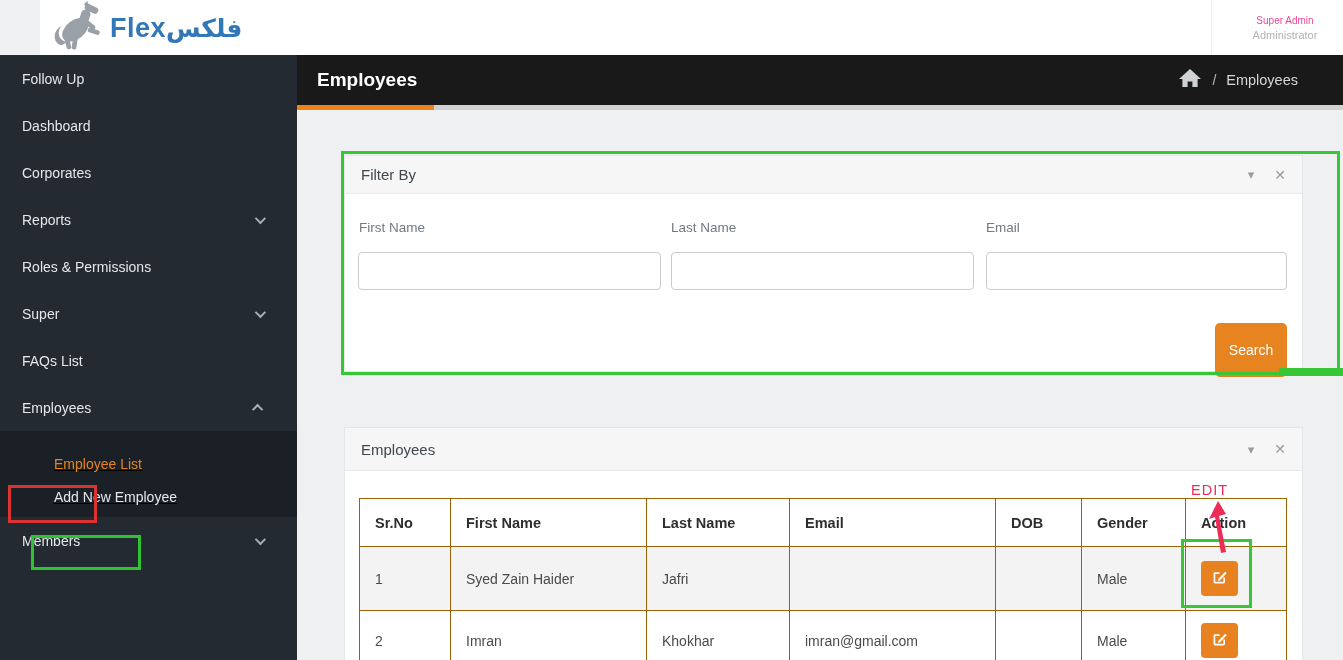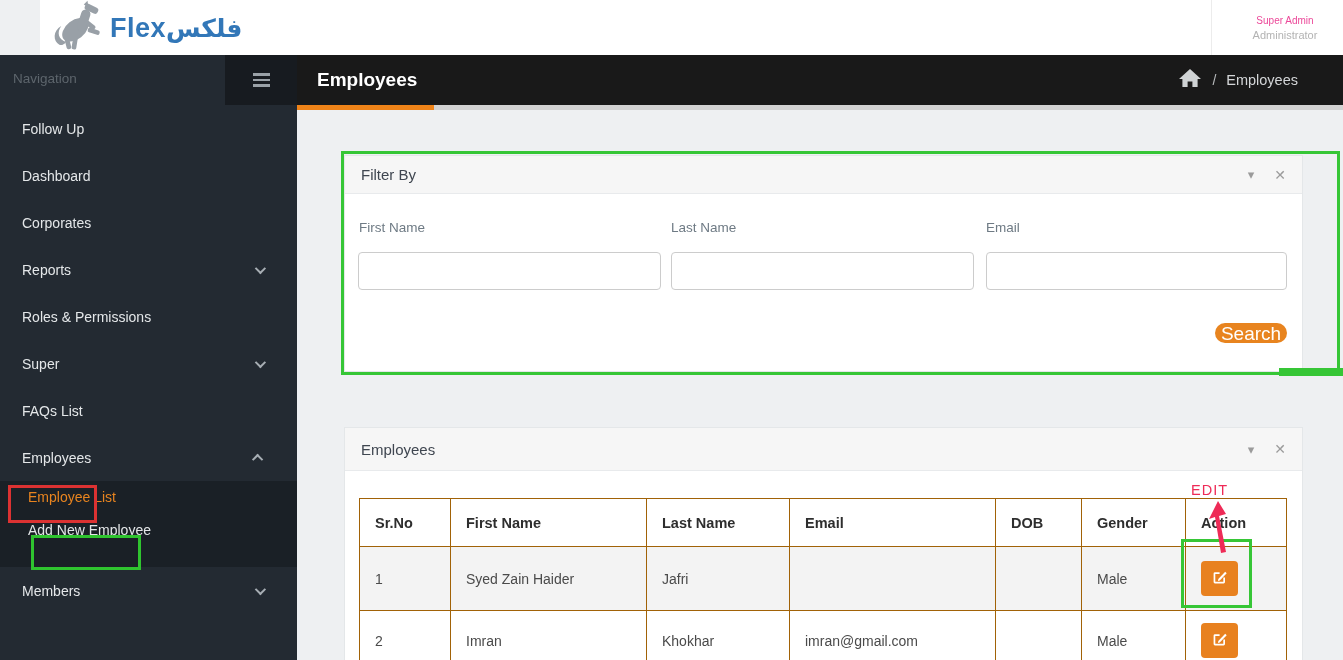--- a/index.html
+++ b/index.html
@@ -24,21 +24,21 @@
   .side-label { position:absolute; left:13px; top:16px; font-size:13.5px; color:#5d656c; }
   .burger-block { position:absolute; right:0; top:0; width:72px; height:50px; background:#171b20;
                   display:flex; flex-direction:column; align-items:center; justify-content:center; gap:3px; cursor:pointer; }
   .burger-block span { display:block; width:17px; height:2.5px; background:#9aa1a7; }
   .nav-item { height:47px; display:flex; align-items:center; padding:0 22px; cursor:pointer; }
   .nav-item .lbl { font-size:14px; color:#e4e7e9; }
   .chev { width:8px; height:8px; border-right:2px solid #a7aeb4; border-bottom:2px solid #a7aeb4; margin-left:auto; margin-right:12px; }
   .chev.down { transform:rotate(45deg) translateY(-2px); }
   .chev.up   { transform:rotate(-135deg) translateY(-2px); }
   .submenu { background:#1a2026; padding:8px 0 12px 0; }
-  .sub-item { height:33px; display:flex; align-items:flex-start; padding-left:28px; cursor:pointer; }
+  .sub-item { height:33px; display:flex; align-items:flex-end; padding-left:54px; cursor:pointer;text-decoration:underline; }
   .sub-item .lbl { font-size:14px; color:#e4e7e9; }
   .sub-item.active .lbl { color:#e8841f; }
 
   
   .titlebar { position:absolute; left:297px; top:55px; width:1046px; height:50px; background:#191919;
               display:flex; align-items:center; }
   .page-title { font-size:19px; font-weight:bold; color:#ffffff; margin-left:20px; }
   .breadcrumb { margin-left:auto; margin-right:45px; display:flex; align-items:center; gap:10px; }
   .crumb-sep { color:#b9bcbe; font-size:14px; }
   .crumb-cur { color:#d4d6d8; font-size:14.5px; }
@@ -52,22 +52,22 @@
   .panel-title { font-size:15px; color:#3f4650; }
   .panel-icons { margin-left:auto; display:flex; align-items:center; gap:20px; }
   .pi { color:#9b9b9b; font-family:"DejaVu Sans",sans-serif; cursor:pointer; }
   .pi.collapse { font-size:13px; }
   .pi.close { font-size:14px; font-weight:bold; }
 
   .filter-panel { left:344px; top:155px; width:959px; height:217px; }
   .fp-label { position:absolute; font-size:13.5px; color:#6e7a84; }
   .fp-input { position:absolute; height:38px; border:1px solid #cccccc; border-radius:4px;
               font-size:14px; color:#333; padding:0 10px; outline:none; background:#fff; }
-  .search-btn { position:absolute; left:870px; top:167px; width:72px; height:20px; background:#e8841f;
-                border:none; border-radius:12px; color:#ffffff; font-size:19px; cursor:pointer;
+  .search-btn { position:absolute; left:870px; top:167px; width:72px; height:54px; background:#e8841f;
+                border:none; border-radius:5px; color:#ffffff; font-size:14px; cursor:pointer;
                 font-family:"Liberation Sans",sans-serif; }
 
   .table-panel { left:344px; top:427px; width:959px; height:240px; }
   .table-panel .panel-head { height:43px; }
   .emp-table { position:absolute; left:14px; top:70px; border-collapse:collapse; table-layout:fixed;
                width:927px; font-size:14px; }
   .emp-table th, .emp-table td { border:1px solid #a16207; padding:0 15px; text-align:left; vertical-align:middle; }
   .emp-table th { height:48px; font-weight:bold; color:#2e2e2e; font-size:14.5px; background:#fff; }
   .emp-table tr.r1 td { height:64px; background:#f3f3f3; color:#4a4a4a; }
   .emp-table tr.r2 td { height:60px; background:#ffffff; color:#4a4a4a; }
@@ -116,28 +116,20 @@
       </div>
       <span class="user-chev">
         <svg width="16" height="12" viewBox="0 0 16 12">
             <polyline points="2,3 8,9 14,3" fill="none" stroke="#1c1c1c" stroke-width="2.6" stroke-linecap="round"></polyline>
           </svg>
       </span>
     </div>
   </header>
 
   <aside class="sidebar">
-    <div class="side-top">
-      <span class="side-label">Navigation</span>
-      <div class="burger-block">
-        <span></span>
-          <span></span>
-          <span></span>
-      </div>
-    </div>
     <div class="nav-item">
       <span class="lbl">Follow Up</span>
       </div>
     <div class="nav-item">
       <span class="lbl">Dashboard</span>
       </div>
     <div class="nav-item">
       <span class="lbl">Corporates</span>
       </div>
     <div class="nav-item">

